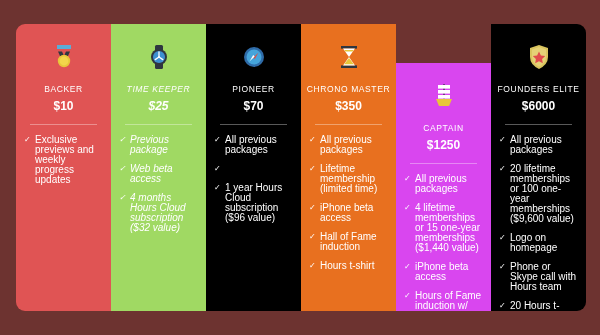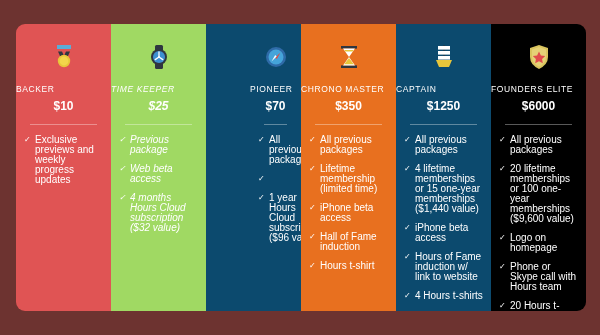--- a/index.html
+++ b/index.html
@@ -31,21 +31,21 @@
     position: relative;
   }
   .tier-icon {
     height: 45px;
     display: flex;
     align-items: center;
     justify-content: center;
     padding-top: 10px;
   }
   .tier-name {
-    text-align: left;
+    text-align: center;
     color: #ffffff;
     font-size: 8.5px;
     letter-spacing: 0.6px;
     margin-top: 5px;
     white-space: nowrap;
   }
   .tier-price {
     text-align: center;
     color: #ffffff;
     font-size: 12px;
@@ -75,23 +75,23 @@
     padding-top: 0px;
   }
   .feature-text {
     color: #ffffff;
     font-size: 10px;
     line-height: 10px;
     flex: 1;
   }
   .t-backer   { background: #e05454; }
   .t-time     { background: #a0d963; font-style: italic; }
-  .t-pioneer  { background: #0c4a6e; padding-left: 44px; }
+  .t-pioneer  { background: #000000; }
   .t-chrono   { background: #e8701f; }
-  .t-captain  { background: #0c4a6e; }
+  .t-captain  { background: #d946ef; margin-top: 39px; }
   .t-founders { background: #000000; }
   svg { display: block; }
 </style>
 </head>
 <body>
 
 <div class="pricing-table" id="table">
     <div class="tier t-backer">
       <div class="tier-icon">
         <svg width="30" height="30" viewBox="0 0 30 30">

